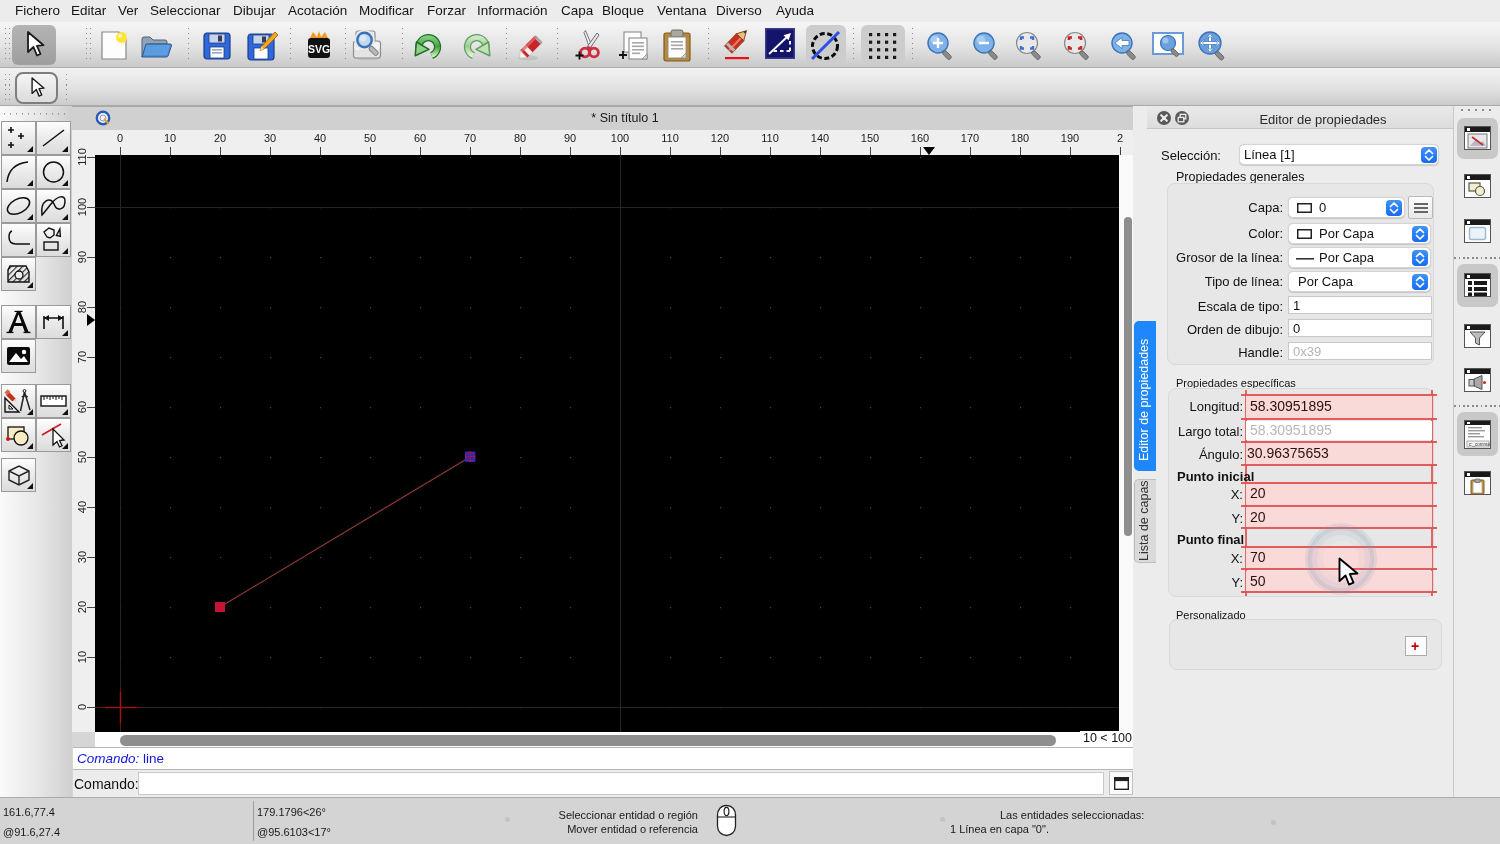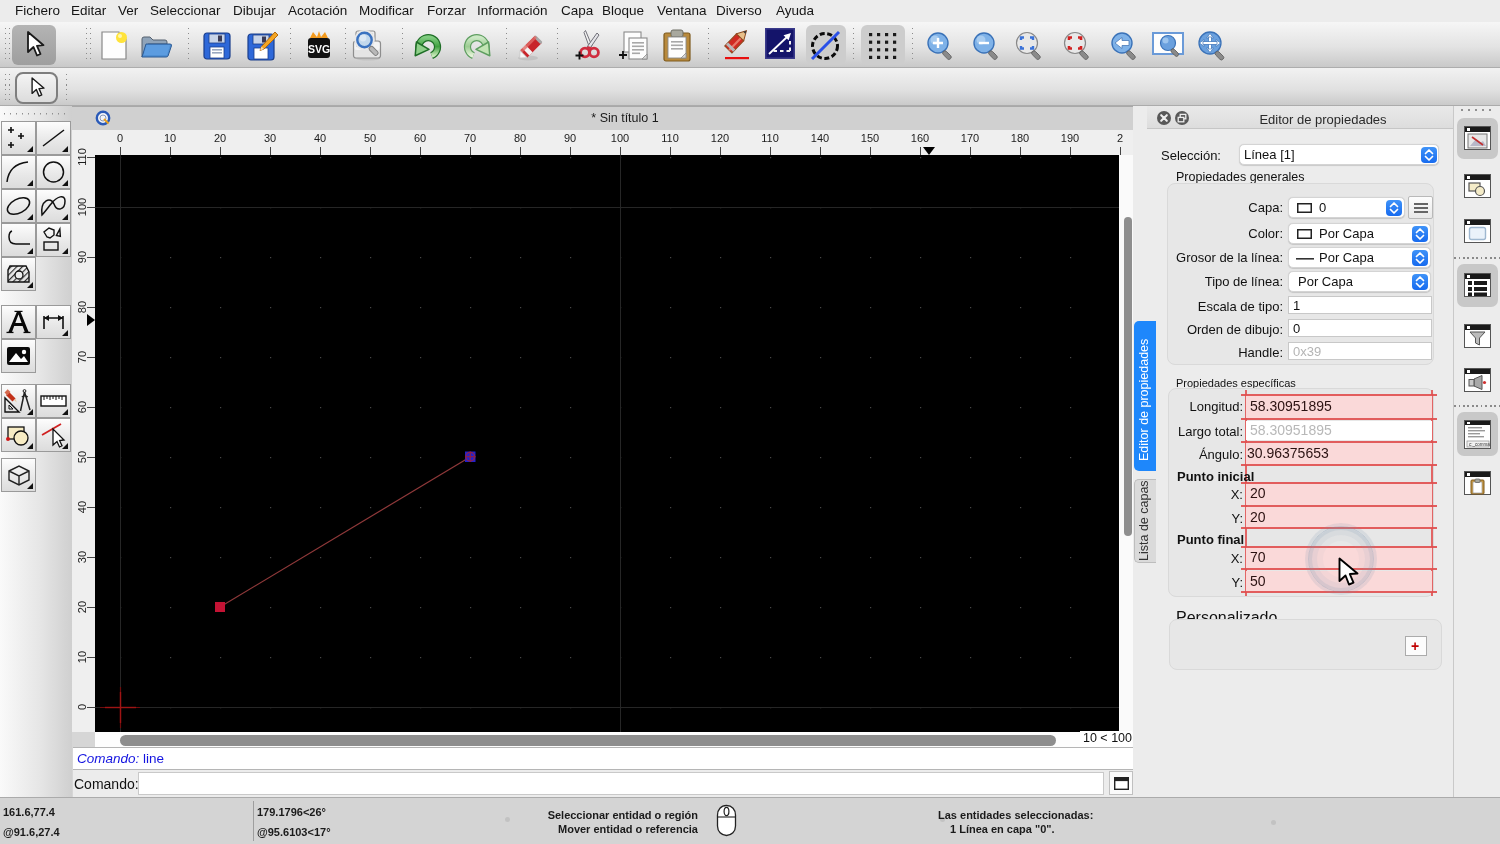--- a/index.html
+++ b/index.html
@@ -33,21 +33,21 @@
 #hsbrow { left:95px; top:732px; width:1038px; height:16px; background:#FDFDFD; }
 #hsbrow .thumb { position:absolute; left:25px; top:3px; width:936px; height:11px; background:#8E8E8E; border-radius:5.5px; }
 #zoomtxt { left:1080px; top:731px; width:52px; height:17px; background:#FFF; font-size:12.5px; color:#111; text-align:right; }
 
 #leftgap { left:72px; top:732px; width:23px; height:65px; background:#D6D6D6; }
 #cmdhist { left:73px; top:747px; width:1060px; height:23px; background:#FFF; border-top:1px solid #B5B5B5; border-bottom:1px solid #B5B5B5; font-size:13.5px; color:#1414E0; }
 #cmdrow { left:73px; top:770px; width:1060px; height:27px; background:#ECECEC; font-size:14px; color:#111; }
 #cmdinput { position:absolute; left:65px; top:2px; width:966px; height:23px; background:#FFF; border:1px solid #C9C9C9; }
 #cmdbtn { position:absolute; left:1036px; top:1px; width:24px; height:24px; background:#FAFAFA; border:1px solid #C0C0C0; }
 
-#status { left:0; top:797px; width:1500px; height:47px; background:#D4D4D4; border-top:1px solid #ABABAB; font-size:11px; color:#1A1A1A;font-weight:bold; }
+#status { left:0; top:797px; width:1500px; height:47px; background:#D4D4D4; border-top:1px solid #ABABAB; font-size:11px; color:#1A1A1A; }
 #status div { position:absolute; }
 
 #rightdock { left:1133px; top:106px; width:367px; height:691px; background:#ECECEC; }
 #paneltitle { left:1147px; top:106px; width:306px; height:23px; background:linear-gradient(180deg,#E9E9E9,#DDDDDD); border-bottom:1px solid #C6C6C6; }
 #bluetab { left:1134px; top:321px; width:22px; height:150px; background:#1E87FB; border-radius:5px 0 0 5px; }
 #graytab { left:1134px; top:479px; width:22px; height:84px; background:#DADADA; border:1px solid #BDBDBD; border-right:none; border-radius:5px 0 0 5px; }
 .vtext { position:absolute; color:#FFF; font-size:12.5px; white-space:nowrap; transform:rotate(-90deg); transform-origin:left top; }
 
 .plabel { position:absolute; font-size:13px; color:#111; text-align:right; }
 .combo { position:absolute; background:#FFF; border:1px solid #D4D4D4; border-radius:5px; font-size:13px; color:#111; box-shadow:0 0.5px 1px rgba(0,0,0,.15); }
@@ -618,21 +618,21 @@
   <div style="left:505px;top:19px;width:5px;height:5px;border-radius:50%;background:#C2C2C2;"></div>
   <div style="left:500px;top:11px;width:198px;text-align:right;">Seleccionar entidad o región</div>
   <div style="left:500px;top:25px;width:198px;text-align:right;">Mover entidad o referencia</div>
   <div style="left:940px;top:19px;width:5px;height:5px;border-radius:50%;background:#C2C2C2;"></div>
   <div style="left:1271px;top:22px;width:5px;height:5px;border-radius:50%;background:#C2C2C2;"></div>
   <svg style="position:absolute;left:716px;top:6px;" width="21" height="33">
       <path d="M10.5 1.5 C5 1.5 1.5 5.5 1.5 11 L1.5 22 C1.5 27.5 5.5 31.5 10.5 31.5 C15.5 31.5 19.5 27.5 19.5 22 L19.5 11 C19.5 5.5 16 1.5 10.5 1.5 Z" fill="#FFF" stroke="#222" stroke-width="1.3"></path>
       <path d="M1.5 13 L19.5 13" stroke="#222" stroke-width="1.1"></path>
       <ellipse cx="10.5" cy="7.5" rx="2.4" ry="4.2" fill="#FFF" stroke="#222" stroke-width="1.2"></ellipse>
     </svg>
-  <div style="left:894px;top:11px;padding-left:44px;">Las entidades seleccionadas:</div>
+  <div style="left:956px;top:11px;padding-left:44px;">Las entidades seleccionadas:</div>
   <div style="left:950px;top:25px;">1 Línea en capa "0".</div>
 </div>
 
 <div id="rightdock" class="abs"></div>
 <div id="paneltitle" class="abs"></div>
 <svg class="abs" style="left:1157px;top:111px;" width="14" height="14">
     <circle cx="7" cy="7" r="7" fill="#585858"></circle>
     <path d="M4.2 4.2 L9.8 9.8 M9.8 4.2 L4.2 9.8" stroke="#EDEDED" stroke-width="2.1" stroke-linecap="round"></path>
   </svg>
 <svg class="abs" style="left:1175px;top:111px;" width="14" height="14">
@@ -773,21 +773,21 @@
       <span style="position:absolute;left:4px;top:2px;">70</span>
     </div>
   <div class="redline" style="top:546px;"></div>
     <div class="redline" style="top:568px;"></div>
   <div class="plabel" style="left:1160px;top:575px;width:83px;">Y:</div>
   <div class="pinkrow" style="top:571px;height:21px;">
       <span style="position:absolute;left:4px;top:2px;">50</span>
     </div>
   <div class="redline" style="top:591px;"></div>
 
-  <div class="slabel" style="left:1176px;top:609px;font-size:16px;">Personalizado</div>
+  <div class="slabel" style="left:1176px;top:609px;font-size:11px;">Personalizado</div>
   <div class="groupbox" style="left:1169px;top:619px;width:273px;height:51px;"></div>
   <div style="position:absolute;left:1405px;top:636px;width:22px;height:20px;background:#FCFCFC;border:1px solid #ABABAB;">
     <span style="position:absolute;left:5px;top:1px;color:#C00000;font-weight:bold;font-size:14px;">+</span>
   </div>
 
   <div style="position:absolute;left:1308px;top:526px;width:66px;height:66px;border-radius:50%;border:1.5px solid rgba(120,150,175,.38);box-shadow:0 0 0 3px rgba(120,150,175,.15), inset 0 0 0 3px rgba(120,150,175,.15), inset 0 0 0 8px rgba(140,160,185,.10), inset 0 0 0 14px rgba(150,170,190,.07);"></div>
 
   <svg style="position:absolute;left:1336px;top:557px;" width="26" height="32" viewBox="0 0 26 32">
       <path d="M3.5 1.5 L3.5 24 L9.5 18.5 L13 27.5 L17.5 25.7 L13.8 17 L21.5 16.5 Z" fill="#FFF" stroke="#000" stroke-width="1.9" stroke-linejoin="round"></path>
     </svg>

